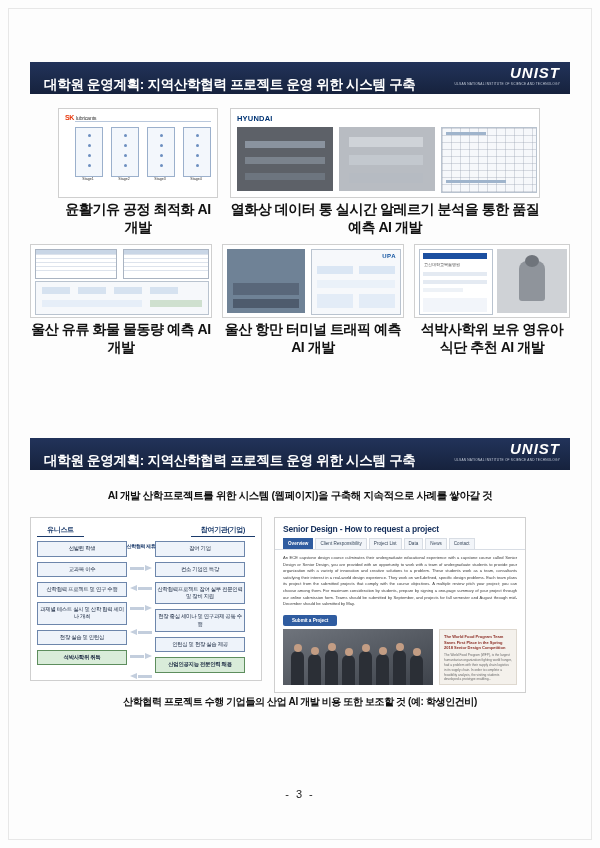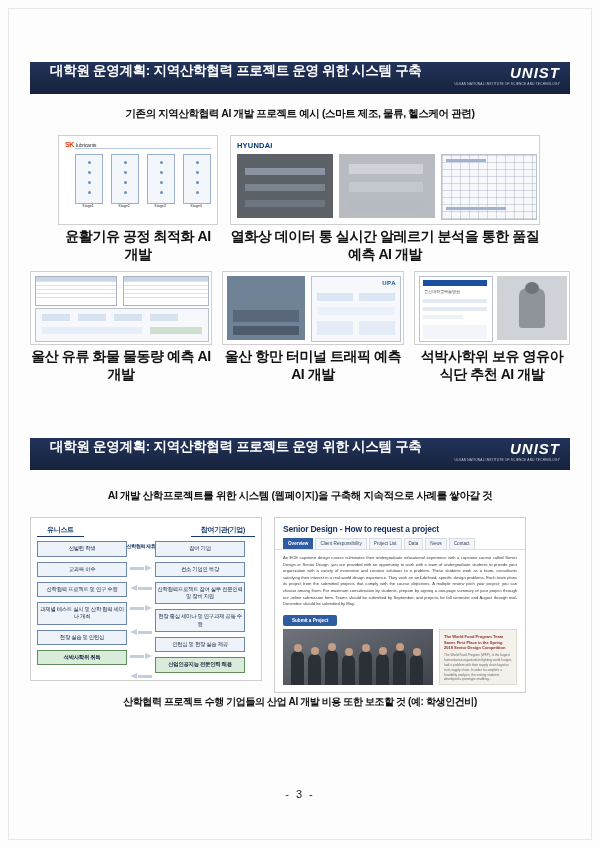--- a/index.html
+++ b/index.html
@@ -37,22 +37,22 @@
   }
   .slide-1 { top: 62px; }
   .slide-2 { top: 438px; }
 
   .title-bar {
     position: relative;
     height: 32px;
     background: #1d2d4f;
     background: linear-gradient(180deg,#22335a 0%, #16223d 100%);
     display: flex;
-    align-items: flex-start;
-    padding-left: 20px;
+    align-items: flex-end;
+    padding-left: 14px;
     box-sizing: border-box;
     overflow: hidden;
   }
   .title-bar .bar-title {
     color: #ffffff;
     font-size: 13.5px;
     font-weight: bold;
     letter-spacing: -0.3px;
     white-space: nowrap;
   }
@@ -380,21 +380,20 @@
   <div class="slide slide-1">
 
     <div class="title-bar">
       <div class="bar-title">대학원 운영계획: 지역산학협력 프로젝트 운영 위한 시스템 구축</div>
       <div class="unist-logo">
         <span class="u-main">UNIST</span>
         <span class="u-sub">ULSAN NATIONAL INSTITUTE OF SCIENCE AND TECHNOLOGY</span>
       </div>
     </div>
 
-    <div class="subtitle">기존의 지역산학협력 AI 개발 프로젝트 예시 (스마트 제조, 물류, 헬스케어 관련)</div>
 
     <div class="fig-row" style="height:118px; margin-top:14px;">
 
       <div class="fig" style="left:28px; top:0; width:160px;">
         <div class="frame" style="height:88px;">
           <div class="sk-logo">SK <span>lubricants</span></div>
           <div class="net-stage" style="left:16px;">
             <div class="dot" style="top:6px"></div>
               <div class="dot" style="top:16px"></div>
             <div class="dot" style="top:26px"></div>

